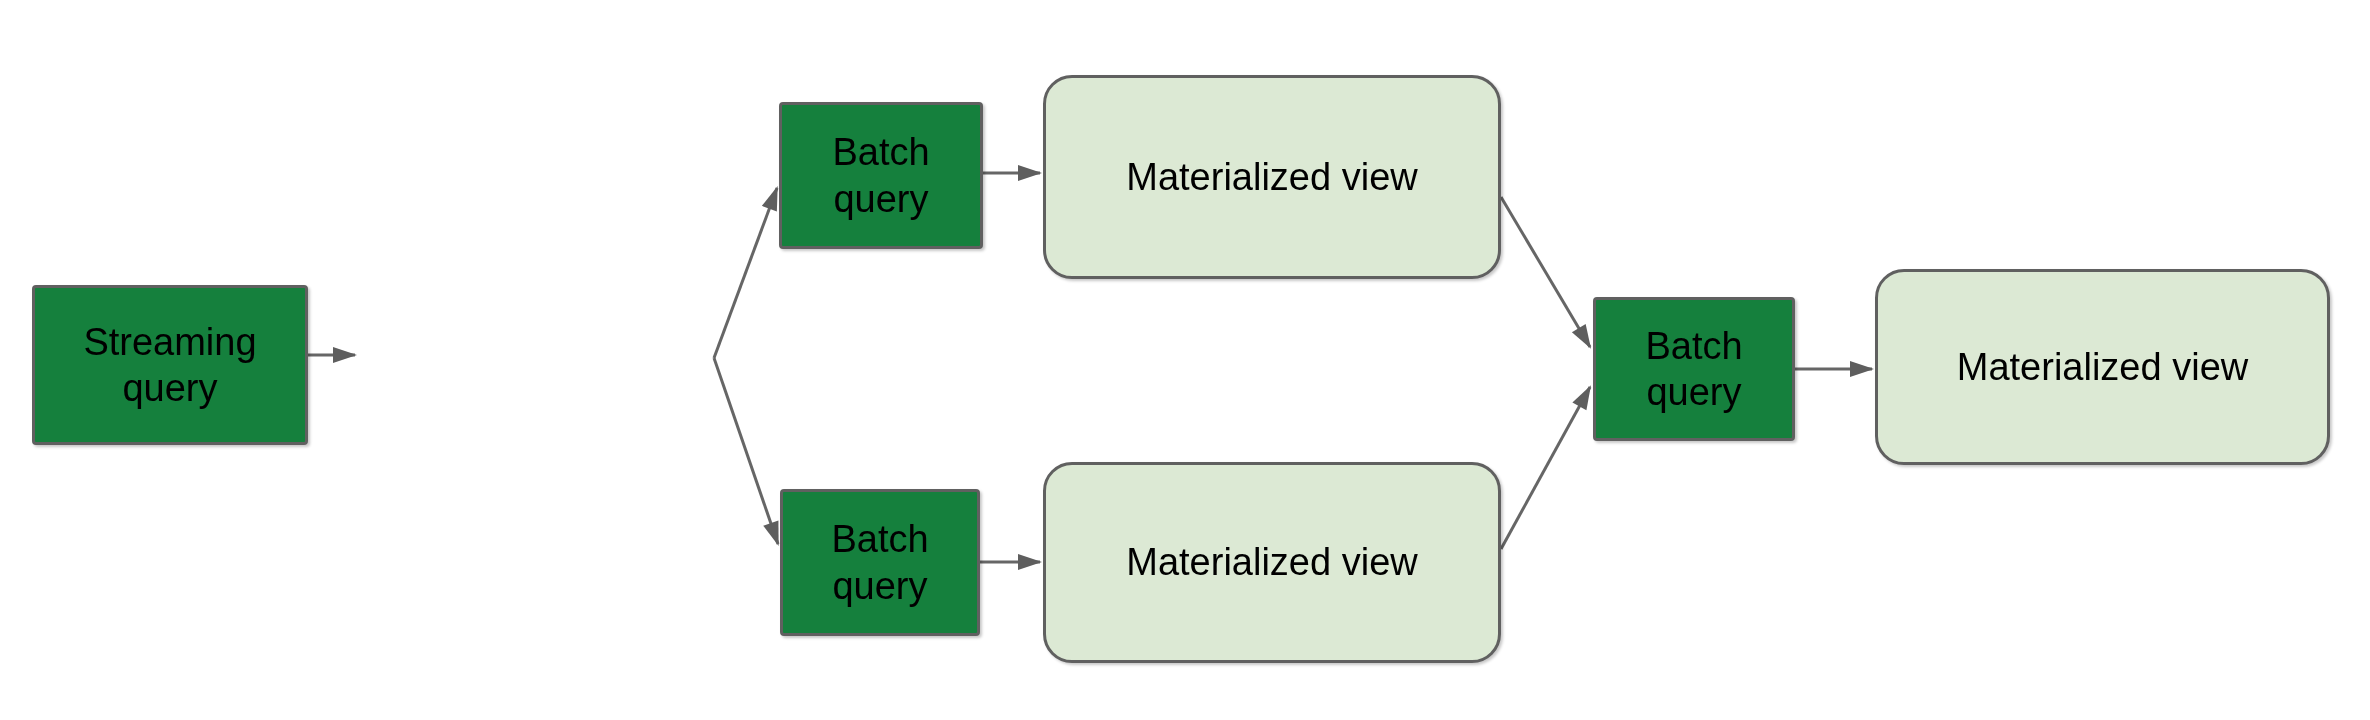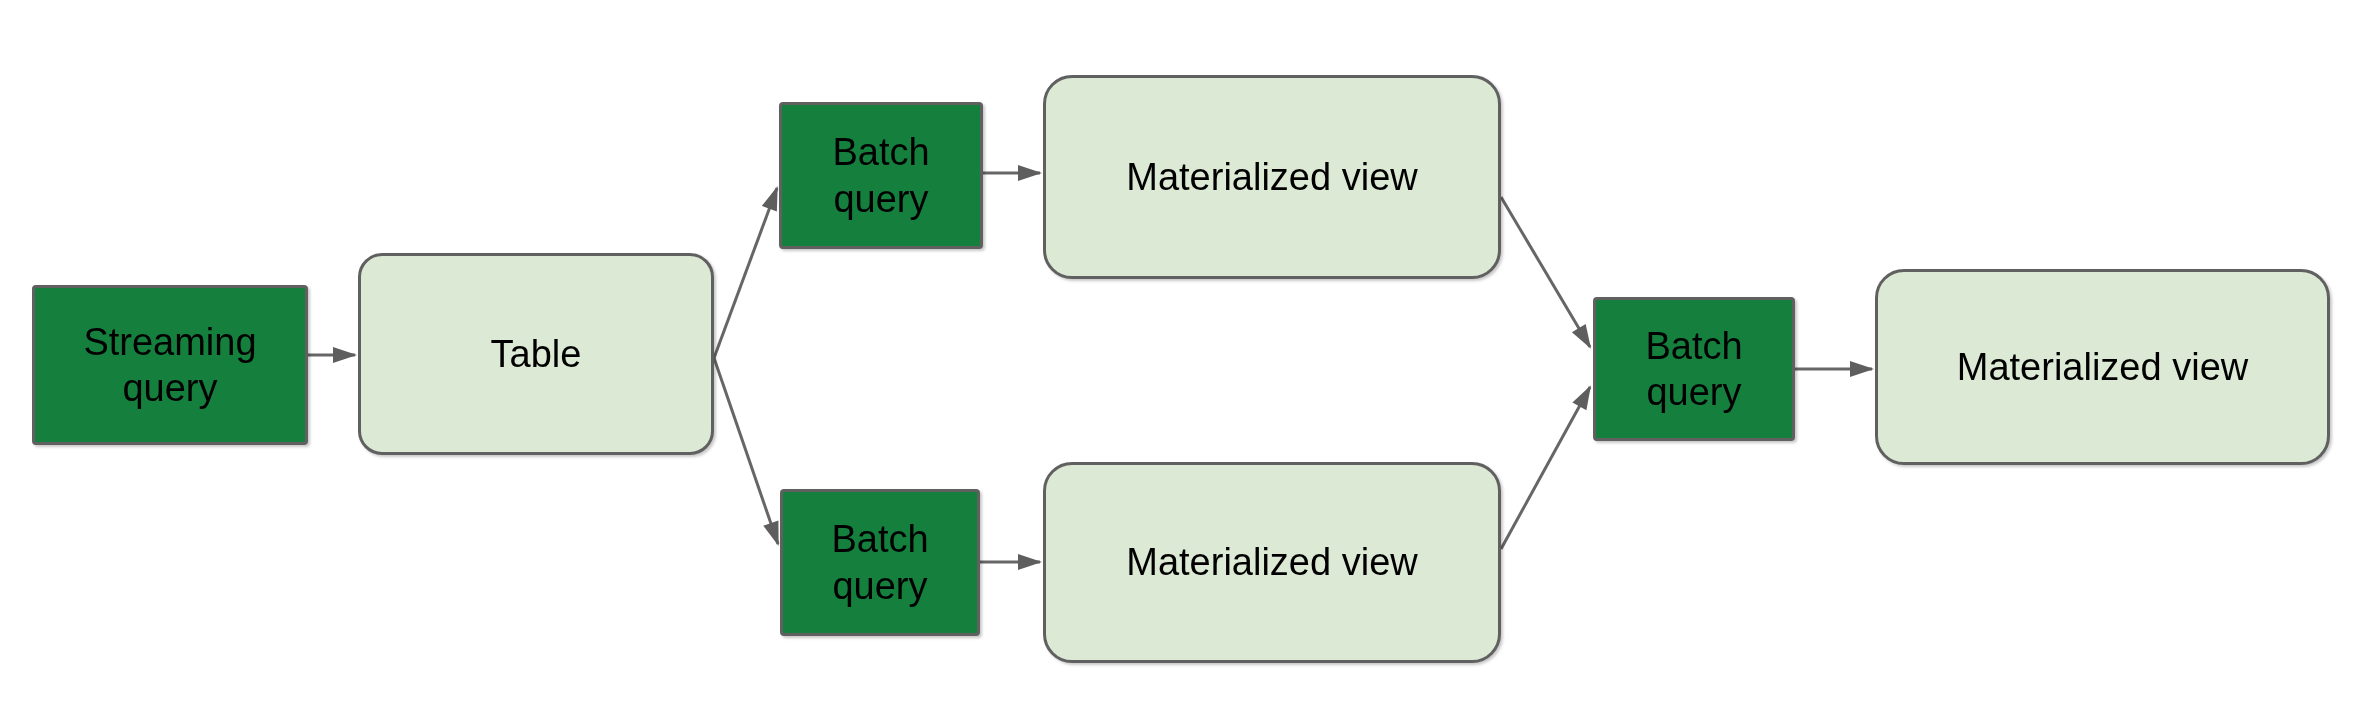--- a/index.html
+++ b/index.html
@@ -79,23 +79,20 @@
       <line x1="1501" y1="197" x2="1590" y2="347" marker-end="url(#arrow)"></line>
       <line x1="1501" y1="549" x2="1590" y2="387" marker-end="url(#arrow)"></line>
       <line x1="1795" y1="369" x2="1872" y2="369" marker-end="url(#arrow)"></line>
     </g>
   </svg>
 
   <div id="n-streaming" class="node node-query">
     <span class="label">Streaming query</span>
   </div>
 
-  <div id="n-table" class="node node-view">
-    <span class="label">Table</span>
-  </div>
 
   <div id="n-batch-top" class="node node-query">
     <span class="label batch-label">Batch query</span>
   </div>
 
   <div id="n-mv-top" class="node node-view">
     <span class="label">Materialized view</span>
   </div>
 
   <div id="n-batch-bot" class="node node-query">

